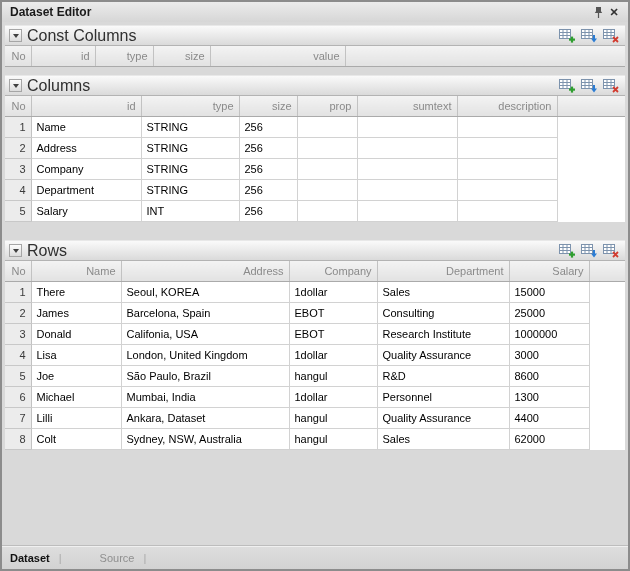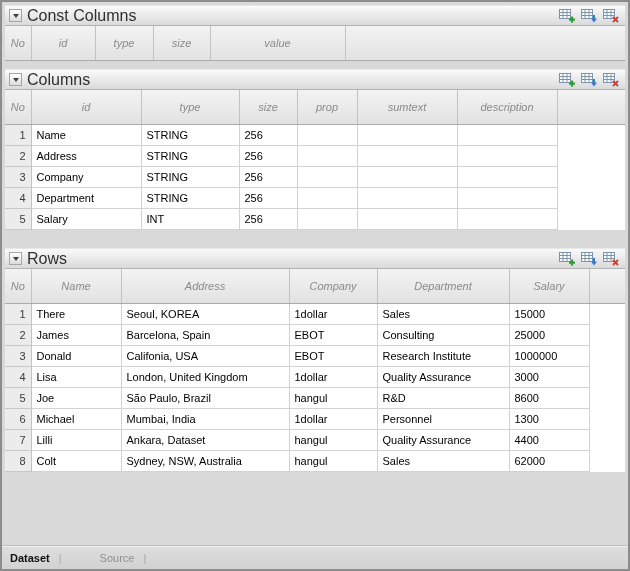--- a/index.html
+++ b/index.html
@@ -35,25 +35,25 @@
   }
   .tri { width:0; height:0; border-left:3px solid transparent; border-right:3px solid transparent; border-top:4px solid #404040; }
   .section-title { font-size:16px; color:#303030; margin-left:5px; }
   .icon-group { margin-left:auto; display:flex; gap:5px; padding-right:2px; }
   .icon-btn { width:17px; height:15px; display:flex; align-items:center; justify-content:center; }
 
   
   .grid-wrap { background:#ffffff; }
   table.grid { border-collapse:collapse; table-layout:fixed; width:100%; font-size:11px; }
   table.grid th {
-    height:20px; box-sizing:border-box; padding:11px 5px;
+    height:20px; box-sizing:border-box; padding:4px 5px;
     background:linear-gradient(#f3f3f3,#e2e2e2);
-    color:#8a8a8a; font-weight:normal; text-align:center;
+    color:#8a8a8a; font-weight:normal; text-align:right;
     border-right:1px solid #c2c2c2; border-bottom:1px solid #aaaaaa;
-    overflow:hidden; white-space:nowrap;font-style:italic;
+    overflow:hidden; white-space:nowrap;
   }
   table.grid th.filler { border-right:none; }
   table.grid td {
     height:20px; box-sizing:content-box; padding:0 5px;
     border-right:1px solid #d2d2d2; border-bottom:1px solid #d2d2d2;
     color:#000; background:#fff; overflow:hidden; white-space:nowrap;
   }
   table.grid td.no-cell {
     background:#ececec; color:#3a3a3a; text-align:right;
     border-right:1px solid #c2c2c2; border-bottom:1px solid #c8c8c8;
@@ -73,20 +73,33 @@
   }
   .tab-active { font-weight:bold; color:#111; }
   .tab-inactive { color:#8f8f8f;margin-left:29px; }
   .tab-sep { color:#aaaaaa; }
 </style>
 </head>
 <body>
 
 <div class="panel">
 
+  <div class="titlebar">
+    <span class="title">Dataset Editor</span>
+    <span class="spacer"></span>
+    <span class="tb-icon">
+      <svg width="11" height="13" viewBox="0 0 11 13">
+        <path d="M3 1h5v4.2l1.2 1.8H1.8L3 5.2z" fill="#555"></path>
+        <line x1="5.5" y1="7" x2="5.5" y2="12" stroke="#555" stroke-width="1.2"></line>
+      </svg>
+    </span>
+    <span class="tb-icon">
+        <span class="close-glyph">✕</span>
+      </span>
+  </div>
 
   <div class="section">
     <div class="section-header">
       <span class="collapse-btn">
           <span class="tri"></span>
         </span>
       <span class="section-title">Const Columns</span>
       <span class="icon-group">
         <span class="icon-btn">
           <svg width="16" height="14" viewBox="0 0 16 14">

